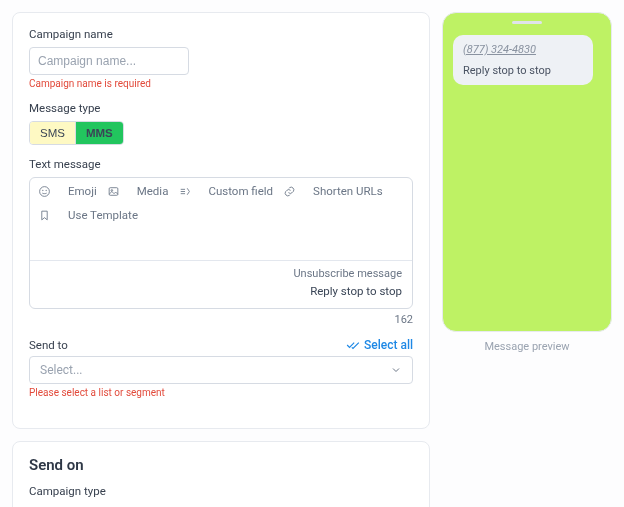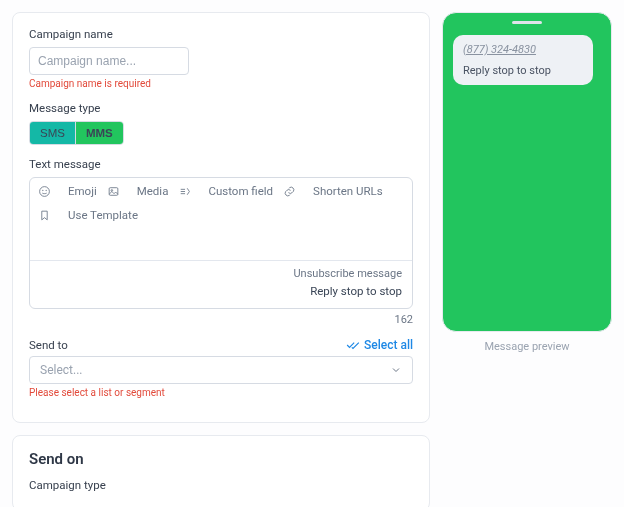--- a/index.html
+++ b/index.html
@@ -45,21 +45,21 @@
   .group { margin-bottom: 12px; }
   .seg {
     display: inline-flex;
     border: 1px solid #d6dbe3;
     border-radius: 4px;
     overflow: hidden;
   }
   .seg-btn {
     padding: 5px 10px;
     font-size: 11.5px;
-    background: #14b8a6;
+    background: #fef9c3;
     border: none;
     cursor: pointer;
     color: #3a4556;
   }
   .seg-btn.active { background: #22c55e; font-weight:700;}
   .seg-btn + .seg-btn { border-left: 1px solid #d6dbe3; }
   .msgbox {
     border: 1px solid #d6dbe3;
     border-radius: 6px;
     overflow: hidden;
@@ -99,21 +99,21 @@
     display:flex; justify-content:space-between; align-items:center;
     border:1px solid #d6dbe3; border-radius:4px;
     padding:6px 10px; font-size:12px; color:#9aa3b0;
     cursor:pointer; margin-top:4px;
   }
   .dropdown svg{width:12px;height:12px;stroke:#6b7686;fill:none;stroke-width:2;}
   
   .phone-col{ width:170px; }
   .phone {
     border:1px solid #e7eaef; border-radius:14px;
-    background:#22c55e; height:320px; position:relative;
+    background:#bef264; height:320px; position:relative;
     padding:22px 10px 10px 10px;
   }
   .phone::before{
     content:""; position:absolute; top:8px; left:50%;
     transform:translateX(-50%);
     width:30px; height:3px; border-radius:3px; background:#dfe3ea;
   }
   .bubble{
     background:#eef1f5; border-radius:10px;
     padding:8px 10px; font-size:11px; color:#4a5363;
@@ -193,21 +193,21 @@
           </div>
           <div class="msg-body"></div>
           <div class="unsub">
             <div class="unsub-title">Unsubscribe message</div>
             <div class="unsub-text">Reply stop to stop</div>
           </div>
         </div>
         <div class="counter">162</div>
       </div>
 
-      <div class="group" style="margin-bottom:12px">
+      <div class="group" style="margin-bottom:18px">
         <div class="sendto-row">
           <label class="field-label" style="margin-bottom:0">Send to</label>
           <span class="select-all">
             <svg viewBox="0 0 24 24">
                 <path d="M2 12l4 4L14 8"></path>
                 <path d="M10 16l2 2L22 8"></path>
               </svg>
             <span>Select all</span>
           </span>
         </div>

